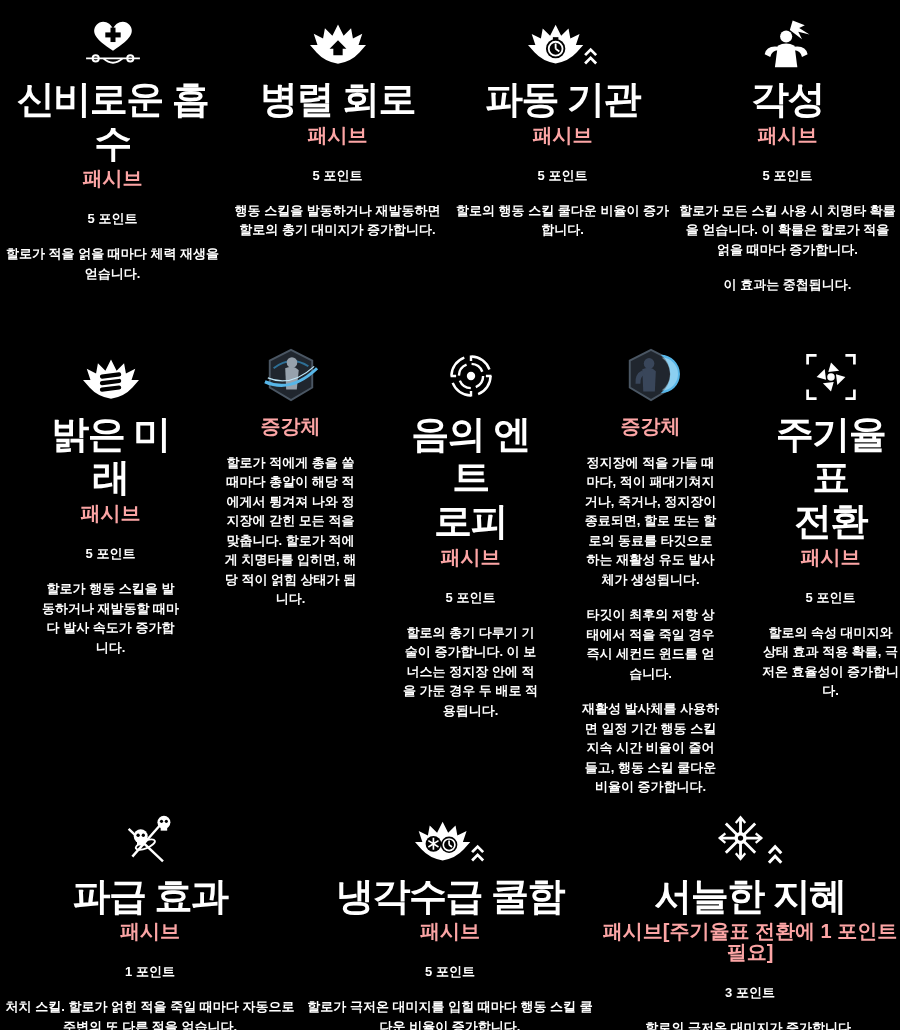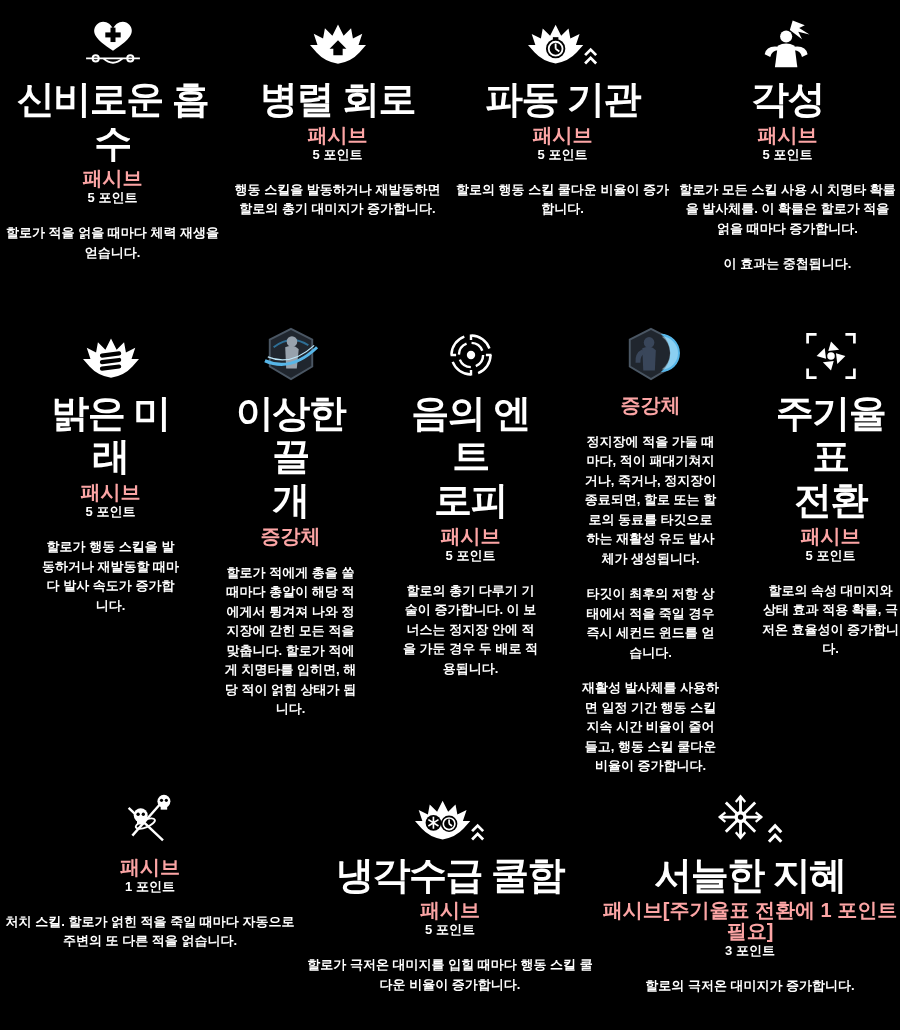--- a/index.html
+++ b/index.html
@@ -11,21 +11,21 @@
   .row-2 { margin-top:50px; }
   .row-3 { margin-top:16px; }
   .card { display:flex; flex-direction:column; align-items:center; text-align:center; }
   .row-1 .card { width:225px; }
   .row-2 .card { width:180px;padding-left:41px; }
   .row-3 .card { width:300px; }
   .icon-box { height:52px; display:flex; align-items:flex-end; justify-content:center; margin-bottom:10px; }
   .row-2 .icon-box { height:58px; }
   .title { font-size:38px; line-height:1.15; letter-spacing:-1.5px; white-space:pre-line; }
   .type { font-size:20px; line-height:1.05; color:#fca5a5; margin-top:3px; white-space:pre-line; }
-  .points { font-size:13px; }
+  .points { font-size:13px; margin-top:21px; }
   .desc { font-size:13px; line-height:1.5; margin-top:16px; word-break:normal; }
   .row-1 .desc, .row-3 .desc { padding:0 4px; }
   .points:empty, .desc:empty { display:none; }
   svg { display:block; }
 </style>
 </head>
 <body>
 
 <div class="grid">
 
@@ -95,21 +95,21 @@
             <path d="M19 29 Q28 24 37 29 L40 52 H16 Z"></path>
             <path d="M20 30 Q7 28 5 38 L11 41 Q13 33 21 34 Z"></path>
             <path d="M36 30 Q49 28 51 38 L45 41 Q43 33 35 34 Z"></path>
             <path d="M35 2 L48 7 L42 10 L53 17 L41 14 L45 22 L32 12 Z"></path>
           </g>
         </svg>
       </div>
       <div class="title">각성</div>
       <div class="type">패시브</div>
       <div class="points">5 포인트</div>
-      <div class="desc">할로가 모든 스킬 사용 시 치명타 확률을 발사체를. 이 확률은 할로가 적을 얽을 때마다 증가합니다.</div>
+      <div class="desc">할로가 모든 스킬 사용 시 치명타 확률을 얻습니다. 이 확률은 할로가 적을 얽을 때마다 증가합니다.</div>
       <div class="desc">이 효과는 중첩됩니다.</div>
     </div>
 
   </div>
 
   <div class="row row-2">
 
     <div class="card">
       <div class="icon-box">
         <svg width="56" height="46" viewBox="0 0 60 44">
@@ -133,22 +133,20 @@
           <path d="M30 3 L52 14 V42 L30 55 L8 42 V14 Z" fill="#20262e" stroke="#4a5663" stroke-width="2"></path>
           <path d="M12 22 Q30 8 48 20" stroke="#2e6f96" stroke-width="2" fill="none"></path>
           <g fill="#97a2ad">
             <circle cx="31" cy="16" r="5.5"></circle>
             <path d="M24 22 Q32 18 38 24 L36 44 H25 Z"></path>
           </g>
           <path d="M3 36 Q30 48 57 22" stroke="#57b6e8" stroke-width="3.2" fill="none"></path>
           <path d="M6 32 Q30 42 54 20" stroke="#bfe8fa" stroke-width="1.2" fill="none"></path>
         </svg>
       </div>
-      <div class="title">이상한 끌
-개</div>
       <div class="type">증강체</div>
 
       <div class="desc">할로가 적에게 총을 쏠 때마다 총알이 해당 적에게서 튕겨져 나와 정지장에 갇힌 모든 적을 맞춥니다. 할로가 적에게 치명타를 입히면, 해당 적이 얽힘 상태가 됩니다.</div>
     </div>
 
     <div class="card">
       <div class="icon-box">
         <svg width="56" height="54" viewBox="0 0 60 58">
           <g stroke="#fff" fill="none" stroke-width="2.6">
             <circle cx="30" cy="29" r="21" stroke-dasharray="25 8"></circle>
@@ -229,20 +227,21 @@
               <circle cx="47.6" cy="9" r="1.7" fill="#000"></circle>
           </g>
           <g>
             <circle cx="20" cy="25" r="7.5" fill="#fff"></circle>
               <rect x="16" y="30" width="8" height="5" fill="#fff"></rect>
             <circle cx="17.2" cy="24" r="1.8" fill="#000"></circle>
               <circle cx="22.8" cy="24" r="1.8" fill="#000"></circle>
           </g>
         </svg>
       </div>
+      <div class="title">파급 효과</div>
       <div class="type">패시브</div>
       <div class="points">1 포인트</div>
       <div class="desc">처치 스킬. 할로가 얽힌 적을 죽일 때마다 자동으로 주변의 또 다른 적을 얽습니다.</div>
     </div>
 
     <div class="card">
       <div class="icon-box">
         <svg width="70" height="46" viewBox="0 0 76 44">
           <path fill="#fff" d="M30 0 L36 12 L44 4 L46 15 L56 10 L52 22 L60 22 L53 30 Q44 40 30 42 Q16 40 7 30 L0 22 L8 22 L4 10 L14 15 L16 4 L24 12 Z"></path>
           <circle cx="20" cy="24" r="8.5" fill="#000"></circle>

